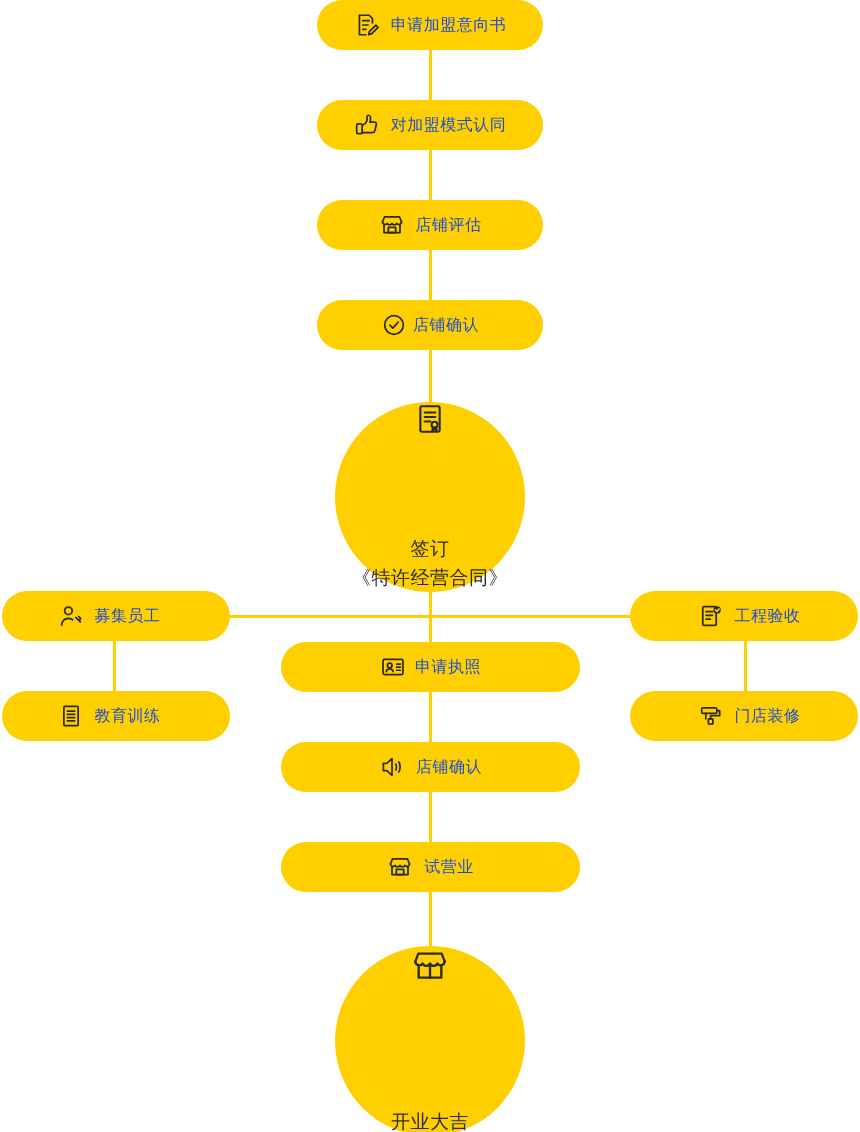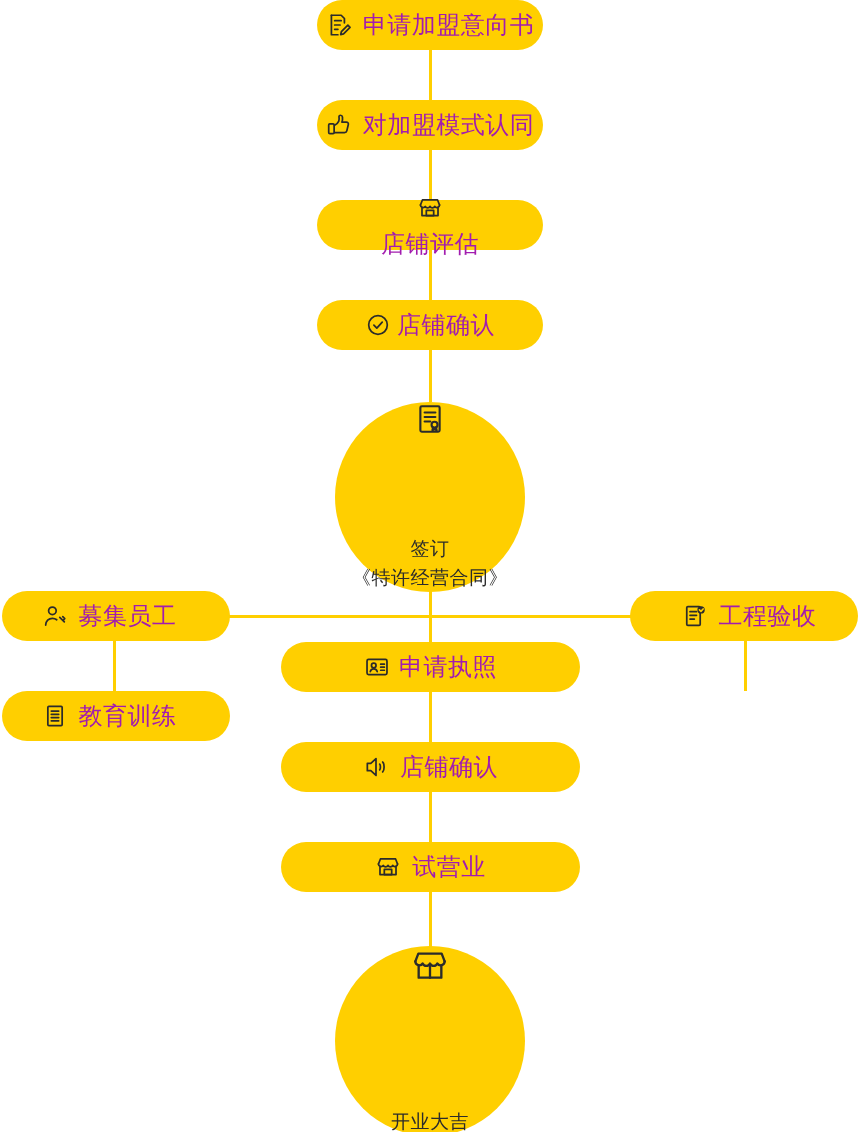--- a/index.html
+++ b/index.html
@@ -21,25 +21,25 @@
     background:#FFCF00;
     border-radius:999px;
     display:flex;
     align-items:center;
     justify-content:center;
     gap:11px;
     color:#2b2b2b;
     box-sizing:border-box;
   }
   .pill .label{
-    font-size:24px;
+    font-size:16px;
     line-height:1;
     letter-spacing:.5px;
     white-space:nowrap;
-    color:#a21caf;
+    color:#1d4ed8;
   }
   .pill.side-left{justify-content:center;padding-right:14px;}
   .pill.side-right{justify-content:center;padding-left:10px;}
 
   
   .circle{
     position:absolute;
     background:#FFCF00;
     border-radius:50%;
     display:flex;
@@ -95,21 +95,21 @@
   <div class="pill" style="left:317px;top:100px;width:226px;height:50px;">
     <span class="ico">
       <svg width="26" height="26" viewBox="0 0 24 24" fill="none" stroke="#2b2b2b" stroke-width="1.6" stroke-linecap="round" stroke-linejoin="round">
         <rect x="2.5" y="11" width="5" height="9" rx="1"></rect>
         <path d="M8 12.2c1.6-.7 3.1-2.2 3.8-3.8.5-1.2.4-2.6.2-3.8-.1-.8.5-1.6 1.4-1.6 1 0 1.7.8 1.8 1.7.2 1.7 0 3.3-.5 4.6h4.1c1.2 0 2.1 1.1 1.8 2.3l-1.4 5.8c-.2 1-1.1 1.6-2.1 1.6H8"></path>
       </svg>
     </span>
     <span class="label">对加盟模式认同</span>
   </div>
 
-  <div class="pill" style="left:317px;top:200px;width:226px;height:50px;flex-direction:column;">
+  <div class="pill" style="left:317px;top:200px;width:226px;height:50px;">
     <span class="ico">
       <svg width="26" height="26" viewBox="0 0 24 24" fill="none" stroke="#2b2b2b" stroke-width="1.6" stroke-linecap="round" stroke-linejoin="round">
         <path d="M3.2 9.2 5 4.6h14l1.8 4.6"></path>
         <path d="M3.2 9.2a2.4 2.4 0 0 0 4.4 1.3 2.4 2.4 0 0 0 4.4 0 2.4 2.4 0 0 0 4.4 0 2.4 2.4 0 0 0 4.4-1.3"></path>
         <path d="M4.6 11.6V19h14.8v-7.4"></path>
         <rect x="8.6" y="14.2" width="6.8" height="4.8"></rect>
       </svg>
     </span>
     <span class="label">店铺评估</span>
   </div>
@@ -165,20 +165,31 @@
       <svg width="26" height="26" viewBox="0 0 24 24" fill="none" stroke="#2b2b2b" stroke-width="1.6" stroke-linecap="round" stroke-linejoin="round">
         <rect x="4.4" y="3.4" width="12.4" height="17.2" rx="1"></rect>
         <path d="M7.4 8h6M7.4 11.4h6M7.4 14.8h4"></path>
         <circle cx="17.6" cy="6.4" r="3.4" fill="#2b2b2b" stroke="none"></circle>
         <path d="M16.1 6.3l1.4 1.4 2-2.2" stroke="#FFCF00" stroke-width="1.5"></path>
       </svg>
     </span>
     <span class="label">工程验收</span>
   </div>
 
+  <div class="pill side-right" style="left:630px;top:691px;width:228px;height:50px;">
+    <span class="ico">
+      <svg width="26" height="26" viewBox="0 0 24 24" fill="none" stroke="#2b2b2b" stroke-width="1.6" stroke-linecap="round" stroke-linejoin="round">
+        <rect x="3.4" y="4.6" width="14" height="5" rx="1"></rect>
+        <path d="M17.4 7.1h2.6v4.6h-8.4v3"></path>
+        <rect x="9.6" y="14.7" width="4.2" height="4.8" rx=".8"></rect>
+        <path d="M7.2 9.6v5"></path>
+      </svg>
+    </span>
+    <span class="label">门店装修</span>
+  </div>
 
   <div class="pill" style="left:281px;top:642px;width:299px;height:50px;gap:9px;">
     <span class="ico">
       <svg width="26" height="26" viewBox="0 0 24 24" fill="none" stroke="#2b2b2b" stroke-width="1.6" stroke-linecap="round" stroke-linejoin="round">
         <rect x="2.8" y="5" width="18.4" height="14" rx="1.4"></rect>
         <circle cx="9" cy="10.6" r="2.1"></circle>
         <path d="M5.8 16.2c.5-1.6 1.8-2.4 3.2-2.4s2.7.8 3.2 2.4"></path>
         <path d="M15.4 9.4h3.4M15.4 12.2h3.4M15.4 15h3.4"></path>
       </svg>
     </span>

